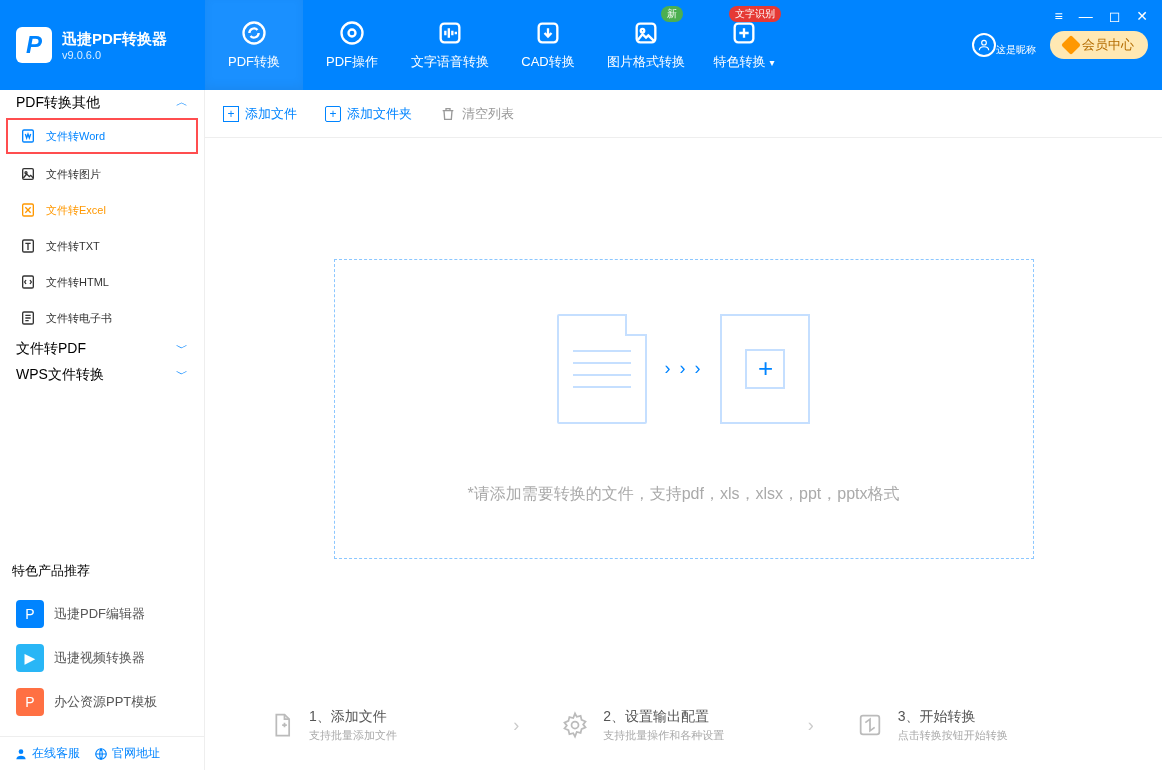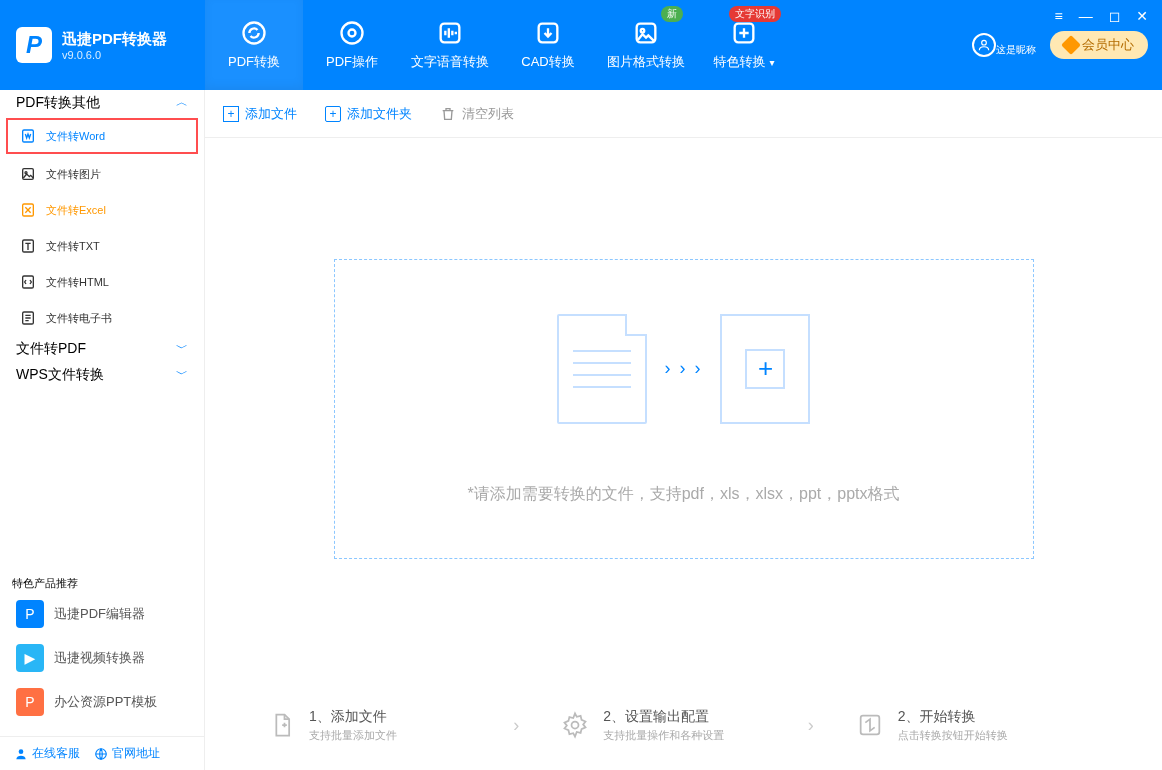--- a/index.html
+++ b/index.html
@@ -34,21 +34,21 @@
 
 .sidebar { width: 205px; border-right: 1px solid #eee; display: flex; flex-direction: column; }
 .sb-group-head { padding: 4px 16px; font-size: 14px; display: flex; align-items: flex-start; justify-content: space-between; cursor: pointer; }
 .sb-group-head .chev { color: #0084ff; font-size: 12px; }
 .sb-item { padding: 10px 16px 10px 20px; font-size: 11px; display: flex; align-items: center; gap: 10px; cursor: pointer; color: #333; }
 .sb-item.active { color: #0084ff; border: 2px solid #ff4d4f; margin: 2px 6px; padding: 8px 12px; }
 .sb-item.excel { color: #ff9800; }
 .sb-icon { width: 16px; height: 16px; display: flex; align-items: center; justify-content: center; }
 
 .promo { margin-top: auto; padding: 12px; }
-.promo-title { font-size: 11px; margin-bottom: 1px; }
+.promo-title { font-size: 13px; margin-bottom: 12px; }
 .promo-item { display: flex; align-items: center; gap: 10px; padding: 8px 4px; font-size: 13px; color: #555; cursor: pointer; }
 .promo-icon { width: 28px; height: 28px; border-radius: 4px; display: flex; align-items: center; justify-content: center; color: #fff; font-size: 14px; }
 .pi-blue { background: #0084ff; }
 .pi-cyan { background: #29b6f6; }
 .pi-orn { background: #ff7043; }
 .sb-bottom { display: flex; gap: 14px; padding: 8px 14px; font-size: 12px; color: #0084ff; border-top: 1px solid #eee; }
 .sb-bottom span { display: flex; align-items: center; gap: 4px; cursor: pointer; }
 
 .main { flex: 1; display: flex; flex-direction: column; }
 .toolbar { height: 48px; border-bottom: 1px solid #eee; display: flex; align-items: center; padding: 0 18px; gap: 28px; }
@@ -340,19 +340,19 @@
       </div>
       <span class="step-sep">›</span>
       <div class="step">
         <span class="step-icon">
           <svg width="28" height="28" viewBox="0 0 24 24" fill="none" stroke="currentColor" stroke-width="1.5">
               <rect x="4" y="4" width="16" height="16" rx="2"></rect>
               <path d="M8 10l4-3v6M16 14l-4 3v-6"></path>
             </svg>
         </span>
         <div class="step-txt">
-          <div class="st1">2、开始转换</div>
+          <div class="st1">3、开始转换</div>
           <div class="st2">点击转换按钮开始转换</div>
         </div>
       </div>
     </div>
   </div>
 </div>
 
 </body></html>

